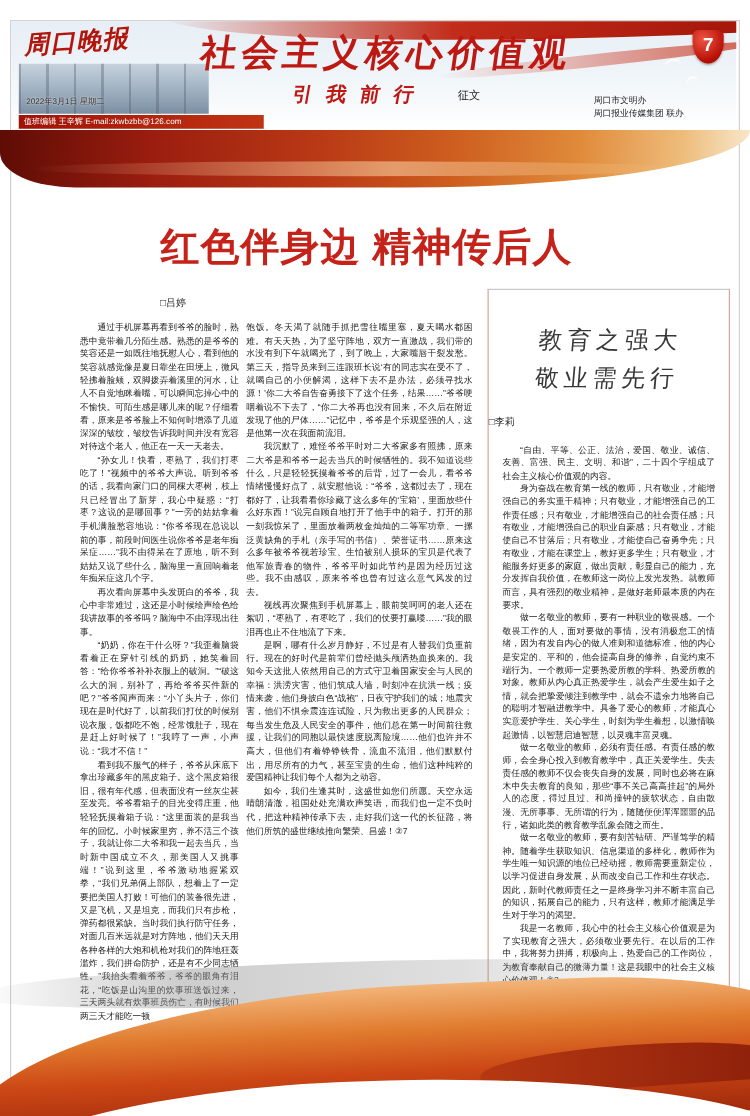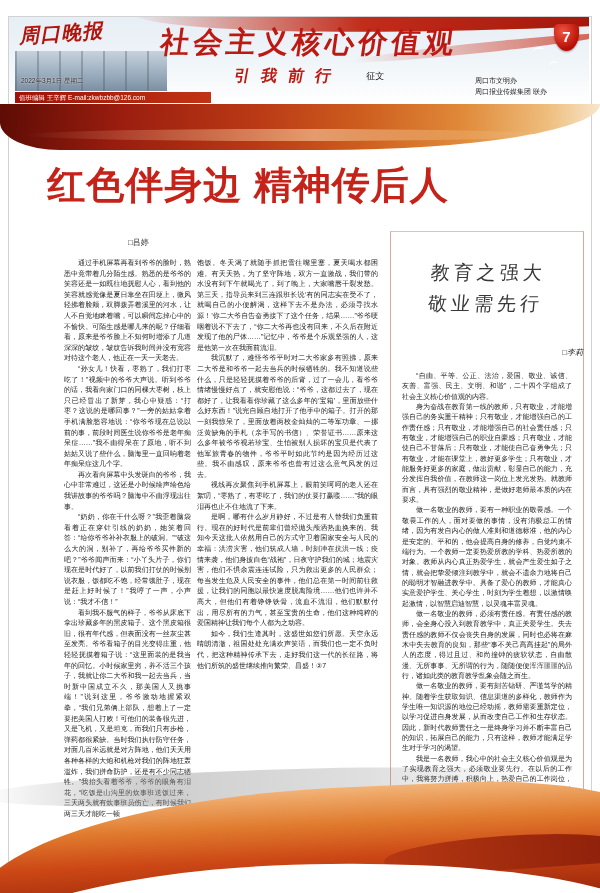--- a/index.html
+++ b/index.html
@@ -53,36 +53,36 @@
   
   .red-band{position:absolute;left:0;top:104px;width:600px;height:46px;}
   .band1{position:absolute;left:0;top:0;width:100%;height:100%;
     background:linear-gradient(92deg,#5e0c05,#9a1d0f 20%,#b93815 42%,#cd5d1e 60%,#e08a3a 77%,#eebd7c 91%,#f8e7cd);
     border-radius:0 0 46% 10%/0 0 100% 60%;}
   .band2{position:absolute;left:4%;top:54%;width:88%;height:26%;
     background:linear-gradient(90deg,rgba(255,235,210,0),rgba(255,220,175,.55) 55%,rgba(255,235,210,0));
     border-radius:50%;}
 
   
-  .main-title{position:absolute;left:38px;top:160px;width:420px;text-align:center;
-    font-size:38px;font-weight:900;color:#c5231a;letter-spacing:1px;white-space:nowrap;}
+  .main-title{position:absolute;left:38px;top:177px;width:420px;text-align:right;
+    font-size:31px;font-weight:900;color:#c5231a;letter-spacing:1px;white-space:nowrap;}
   .author-main{position:absolute;left:128px;top:237px;font-size:8px;color:#222;text-align:center;}
   .col{position:absolute;top:258px;}
   .col1{left:64px;width:127px;}
   .col2{left:197px;width:181px;}
   .col p, .sb-body p{margin:0;font-size:7px;line-height:10.6px;text-align:justify;
     color:#1c1c1c;text-indent:2em;}
   .col p.cont{text-indent:0;}
 
   
   .sidebar{position:absolute;left:390px;top:231px;width:194px;height:630px;
     border:1px solid #dba89d;border-top:1px solid #c9c9c9;background:#fff;box-sizing:border-box;}
   .sb-title{margin-top:25px;text-align:center;font-family:"DejaVu Serif",serif;
     font-size:19px;color:#383838;line-height:31px;letter-spacing:4px;transform:skewX(-5deg);}
-  .sb-author{text-align:right;font-size:8px;color:#222;margin-top:28px;font-style:italic;}
+  .sb-author{text-align:left;font-size:8px;color:#222;margin-top:13px;}
   .sb-body{margin:13px 11px 0 11px;}
   .sb-body p{line-height:10.35px;}
 
   
   .swoosh-gray{position:absolute;left:-20px;top:770px;width:560px;height:34px;
     background:linear-gradient(90deg,rgba(150,150,150,0),rgba(145,145,145,.45) 30%,rgba(130,130,130,.25) 70%,rgba(130,130,130,0));
     border-radius:50%;transform:rotate(-2deg);}
   .swoosh-orange{position:absolute;left:-30px;top:789px;width:680px;height:112px;
     background:linear-gradient(180deg,#f2b478 0%,#e2methodically 0%,#e07b2e 32%,#cc4715 62%,#a02a0c 100%);
     background:linear-gradient(180deg,#f2b478 0%,#e07b2e 32%,#cc4715 62%,#a02a0c 100%);

